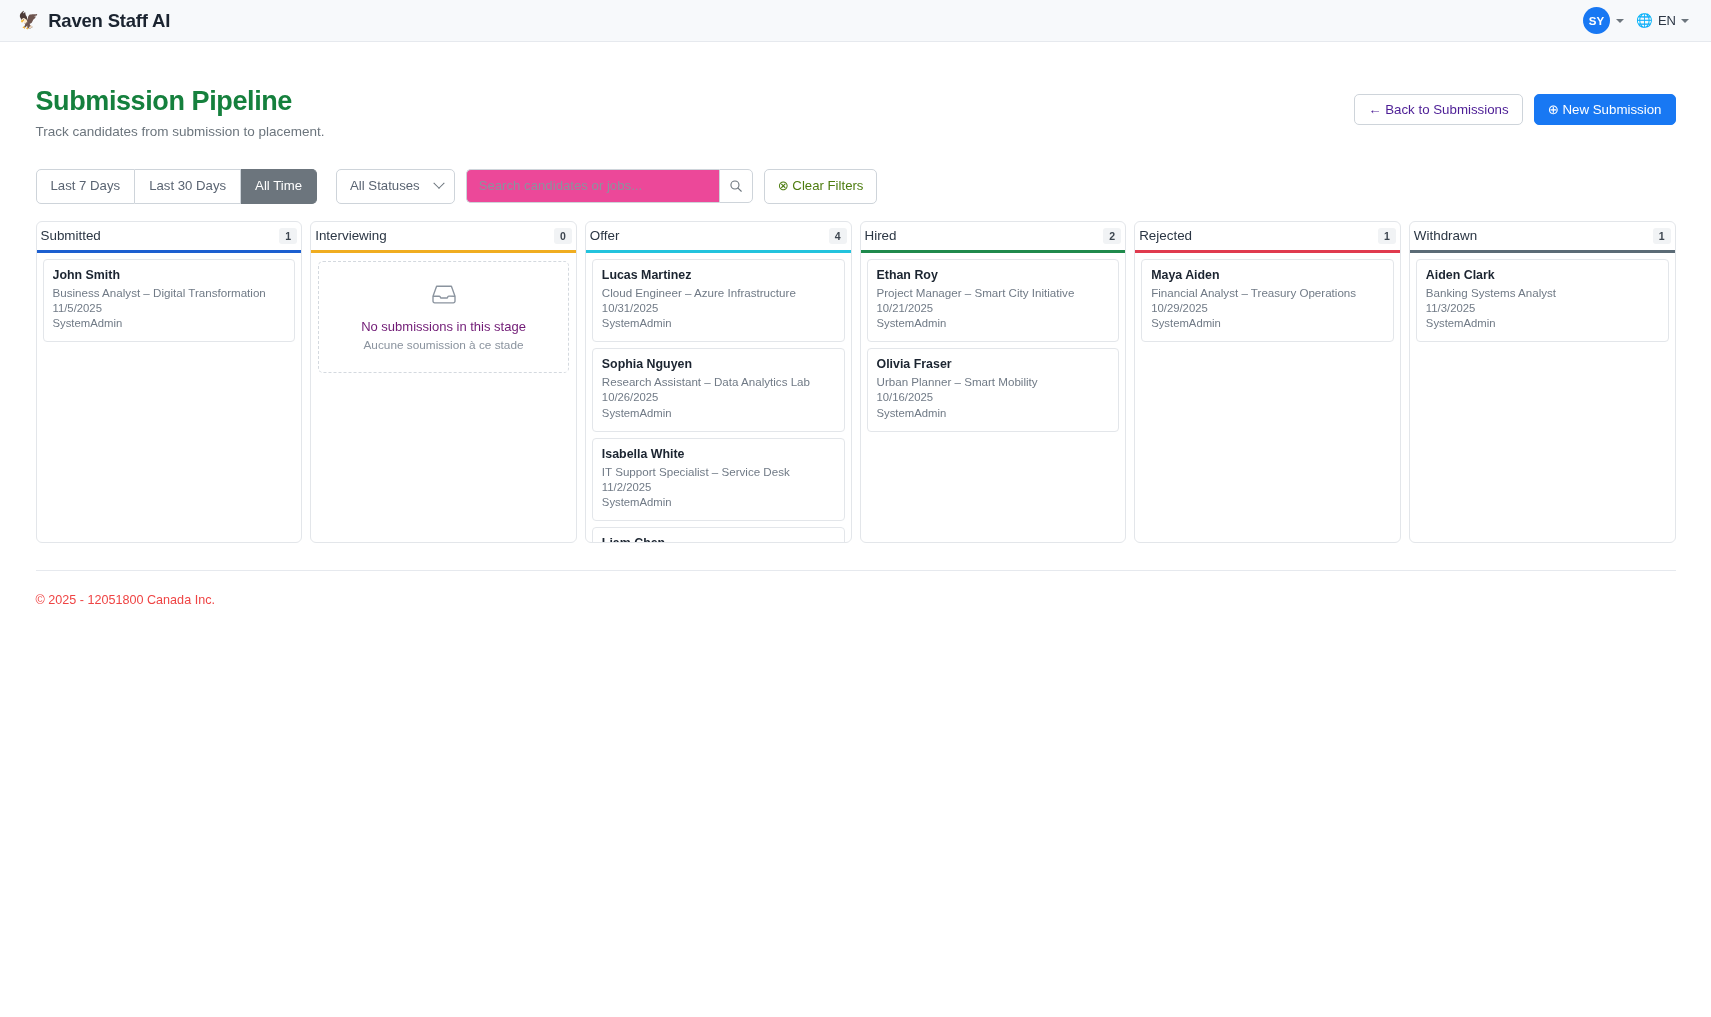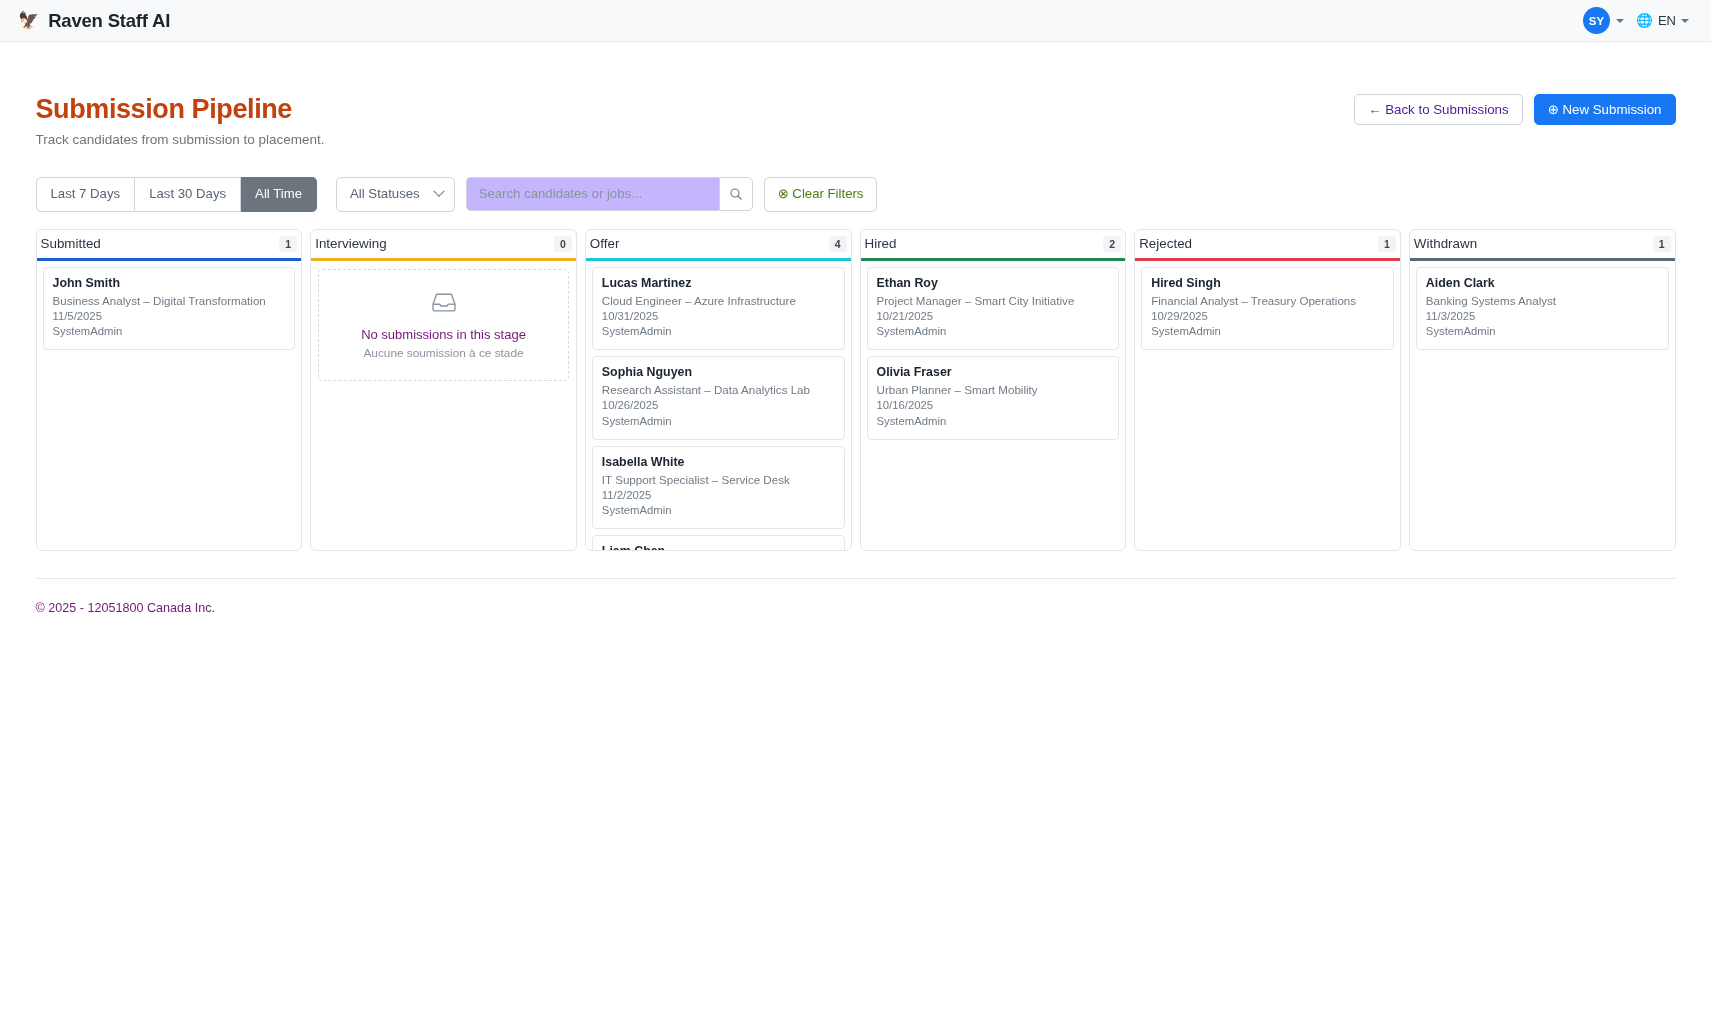--- a/index.html
+++ b/index.html
@@ -43,22 +43,22 @@
   .lang-wrap { display: flex; align-items: center; gap: 5px; cursor: pointer; }
   .globe { color: #1878f3; font-size: 13.5px; line-height: 1; }
   .lang-label { font-size: 13px; color: #2b3644; }
 
   
   .page { padding: 44px 26px 0 26px; }
   .content { max-width: 1640px; margin: 0 auto; }
 
   .page-head { display: flex; align-items: flex-start; }
   .page-title {
-    font-size: 27px; font-weight: 700; color: #c2410c;
-    margin: 8px 0 7px 0; letter-spacing: -0.4px;
+    font-size: 27px; font-weight: 700; color: #15803d;
+    margin: 0 0 7px 0; letter-spacing: -0.4px;
   }
   .page-sub { font-size: 13.5px; color: #6c757d; margin: 0; }
   .head-actions { margin-left: auto; display: flex; gap: 11px; padding-top: 8px; }
 
   .btn {
     font-family: inherit; font-size: 13.3px;
     border-radius: 5px; cursor: pointer;
     display: inline-flex; align-items: center; gap: 6px;
     padding: 8px 13px; line-height: 1; white-space: nowrap;
   }
@@ -99,21 +99,21 @@
     width: 8px; height: 8px;
     border-right: 1.4px solid #6c757d; border-bottom: 1.4px solid #6c757d;
     transform: translateY(-60%) rotate(45deg);
     pointer-events: none;
   }
 
   .search-group { display: flex; }
   .search-input {
     width: 253px; font-size: 13.2px; padding: 8px 12px;
     border: 1px solid #ced4da; border-right: none; border-radius: 5px 0 0 5px;
-    background: #c4b5fd; color: #343a40; font-family: inherit; outline: none;
+    background: #ec4899; color: #343a40; font-family: inherit; outline: none;
     line-height: 1.25;
   }
   .search-input::placeholder { color: #8a939e; }
   .search-btn {
     width: 34px; border: 1px solid #ced4da; border-radius: 0 5px 5px 0;
     background: #fff; cursor: pointer;
     display: flex; align-items: center; justify-content: center;
   }
   .btn-clear {
     background: #fff; border: 1px solid #ced4da; color: #4d7c0f;
@@ -177,21 +177,21 @@
   .empty-icon { color: #8a939e; margin-bottom: 6px; }
   .empty-l1 { font-size: 13px; color: #701a75; }
   .empty-l2 { font-size: 11.8px; color: #8a939e; }
 
   
   .footer {
     margin-top: 27px;
     border-top: 1px solid #e6e9ee;
     padding: 22px 0 0 0;
   }
-  .footer-text { font-size: 12.6px; color: #701a75; padding-left: 0; }
+  .footer-text { font-size: 12.6px; color: #ef4444; padding-left: 0; }
 </style>
 </head>
 <body>
 
 <div class="navbar">
   <div class="brand">
     <span class="brand-icon">🦅</span>
     <span class="brand-name">Raven Staff AI</span>
   </div>
   <div class="nav-right">
@@ -339,21 +339,21 @@
       </div>
 
       <div class="column">
         <div class="col-head">
           <span>Rejected</span>
           <span class="col-count">1</span>
         </div>
         <div class="col-accent" style="background:#e03a4e"></div>
         <div class="col-body">
           <div class="card">
-            <div class="card-name">Hired Singh</div>
+            <div class="card-name">Maya Aiden</div>
             <div class="card-job">Financial Analyst – Treasury Operations</div>
             <div class="card-date">10/29/2025</div>
             <div class="card-owner">SystemAdmin</div>
           </div>
         </div>
       </div>
 
       <div class="column">
         <div class="col-head">
           <span>Withdrawn</span>

